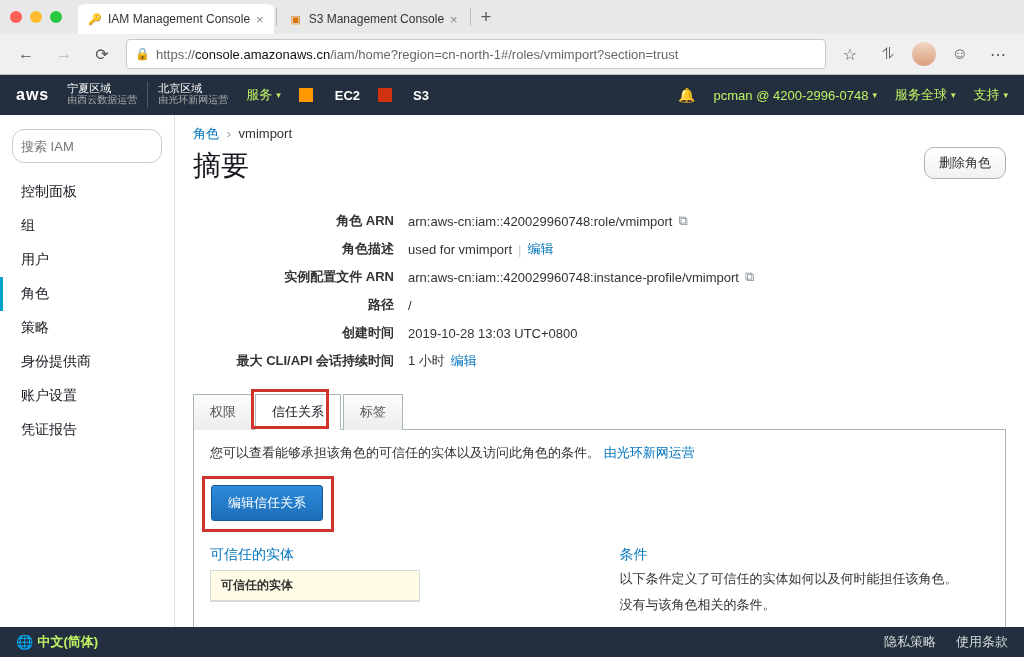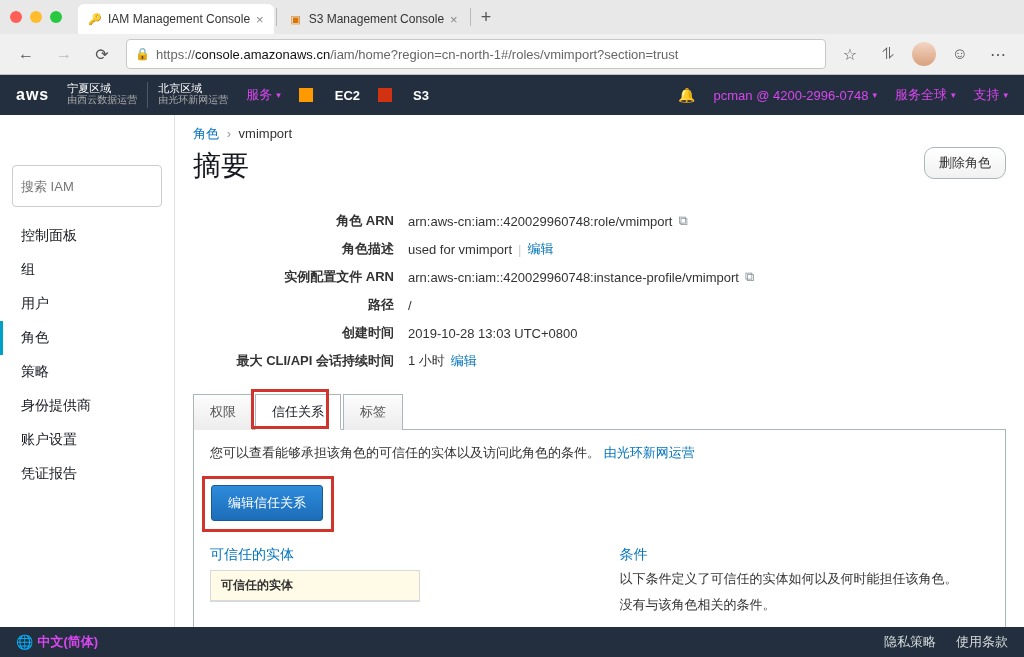--- a/index.html
+++ b/index.html
@@ -35,34 +35,34 @@
   .addr-field .lock { color: #666; font-size: 12px; }
   .addr-highlight { color: #111; }
   .avatar { width: 24px; height: 24px; border-radius: 50%; background: linear-gradient(#f2d6c2,#d9a07e); display: inline-block; }
   
   .aws-header { background: #232f3e; color: #d5dbdb; height: 40px; display: flex; align-items: center; padding: 0 16px; gap: 18px; font-size: 13px; }
   .aws-logo { font-weight: 700; color: #fff; font-size: 16px; letter-spacing: 1px; }
   .region-block { display: flex; flex-direction: column; line-height: 1.1; font-size: 11px; color: #fff;}
   .region-sub { font-size: 10px; color: #aaa; }
   .region-pair { display: flex; gap: 10px; }
   .region-sep { width: 1px; background: #4a5868; height: 26px; }
-  .nav-item { color: #d946ef; cursor: pointer; display: flex; align-items: center; gap: 4px; justify-content: center; }
+  .nav-item { color: #bef264; cursor: pointer; display: flex; align-items: center; gap: 4px; justify-content: center; }
   .caret { font-size: 9px; }
   .svc-ec2 { color: #ff9900; font-weight: 600; display: flex; align-items: center; gap: 22px; }
   .svc-s3 { color: #ff9900; font-weight: 600; display: flex; align-items: center; gap: 21px; }
   .svc-icon { width: 14px; height: 14px; display: inline-block; }
   .ec2-ico { background: #ff9900; }
   .s3-ico { background: #d13212; }
   .flex-spacer { flex: 1; }
   .bell { color: #fff; font-size: 14px; }
   
   .body-wrap { flex: 1; display: flex; background: #fff; overflow: hidden; }
   .sidebar { width: 175px; border-right: 1px solid #e0e0e0; padding: 10px 0; }
   .side-search { margin: 4px 12px 12px; }
-  .side-search input { width: 100%; height: 42px; border: 1px solid #ccc; border-radius: 4px; padding: 0 8px; font-size: 13px; margin-top: 36px; }
+  .side-search input { width: 100%; height: 34px; border: 1px solid #ccc; border-radius: 12px; padding: 0 8px; font-size: 13px; }
   .side-item { padding: 8px 18px; color: #16191f; font-size: 14px; cursor: pointer; border-left: 3px solid transparent; }
   .side-item.active { border-left: 3px solid #00a1c9; color: #16191f; font-weight: 500; }
   .content { flex: 1; padding: 10px 18px; overflow-y: auto; position: relative; }
   .breadcrumb { font-size: 13px; margin-bottom: 4px; }
   .breadcrumb a { color: #0073bb; text-decoration: none; }
   .breadcrumb .sep { color: #999; margin: 0 4px; }
   .page-head { display: flex; align-items: flex-start; justify-content: space-between; }
   .page-title { font-size: 28px; font-weight: 400; color: #16191f; margin-bottom: 16px; }
   .btn { display: inline-block; padding: 6px 14px; border: 1px solid #aab7b8; border-radius: 10px; background: linear-gradient(#fff,#f1f1f1); cursor: pointer; font-size: 13px; color: #333; }
   .details { margin: 6px 0 18px 0; }

